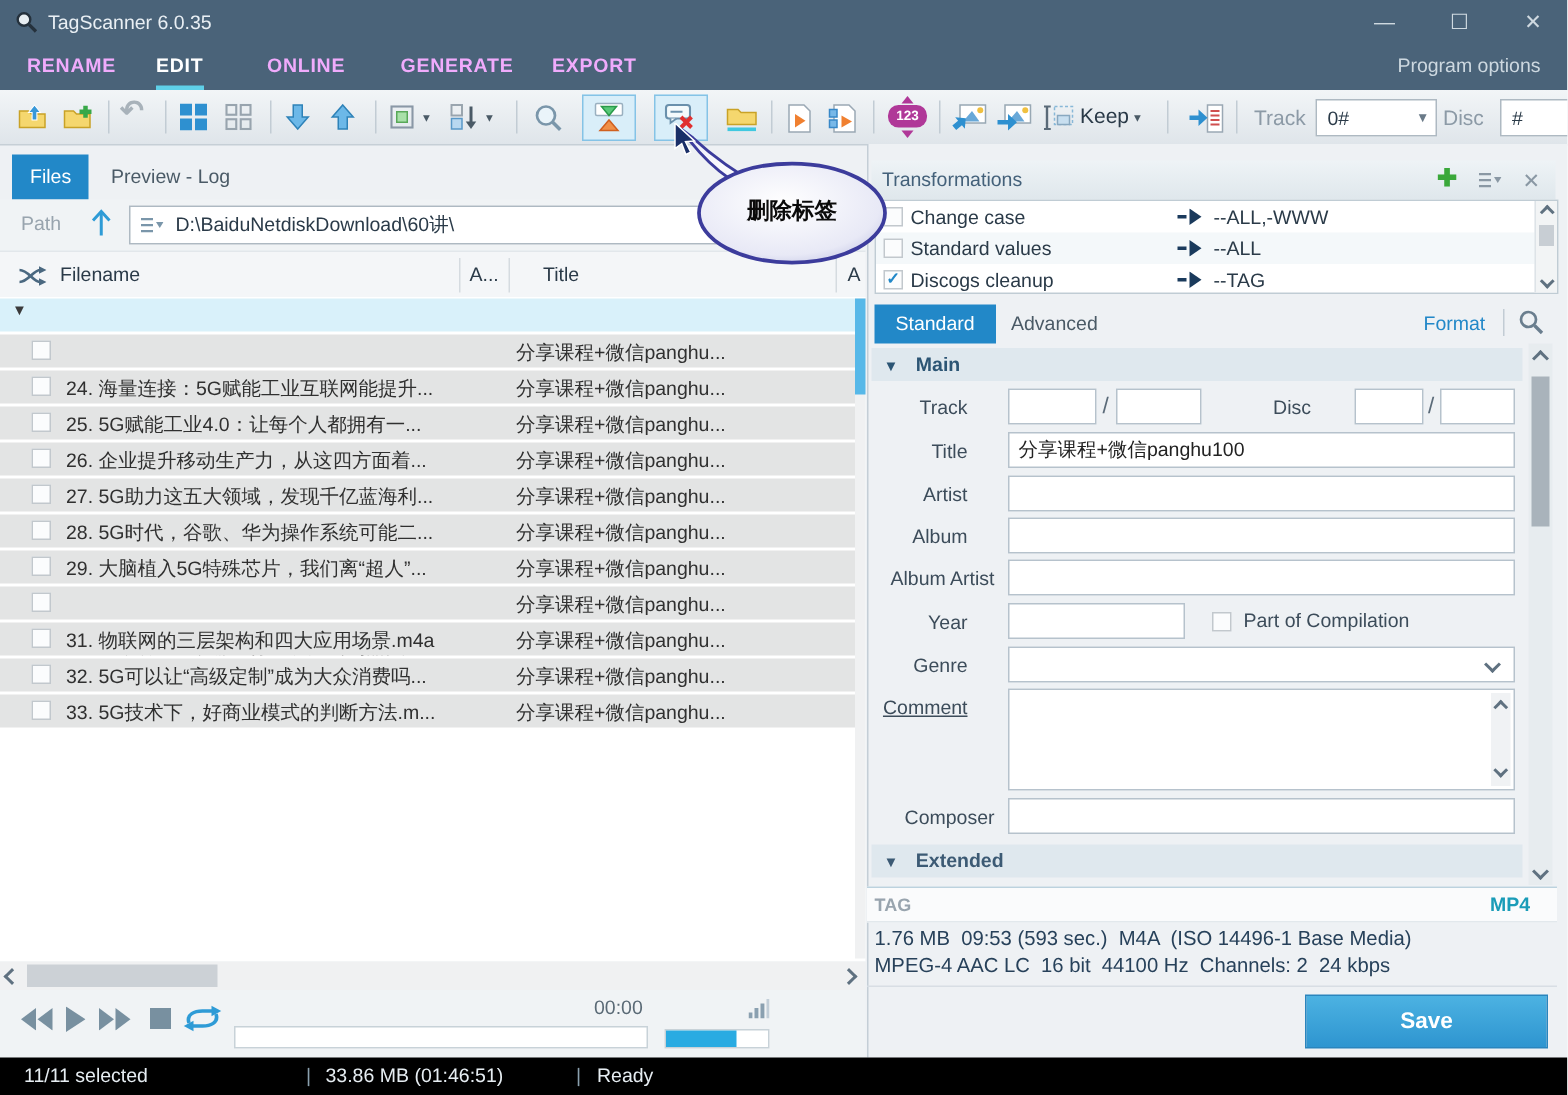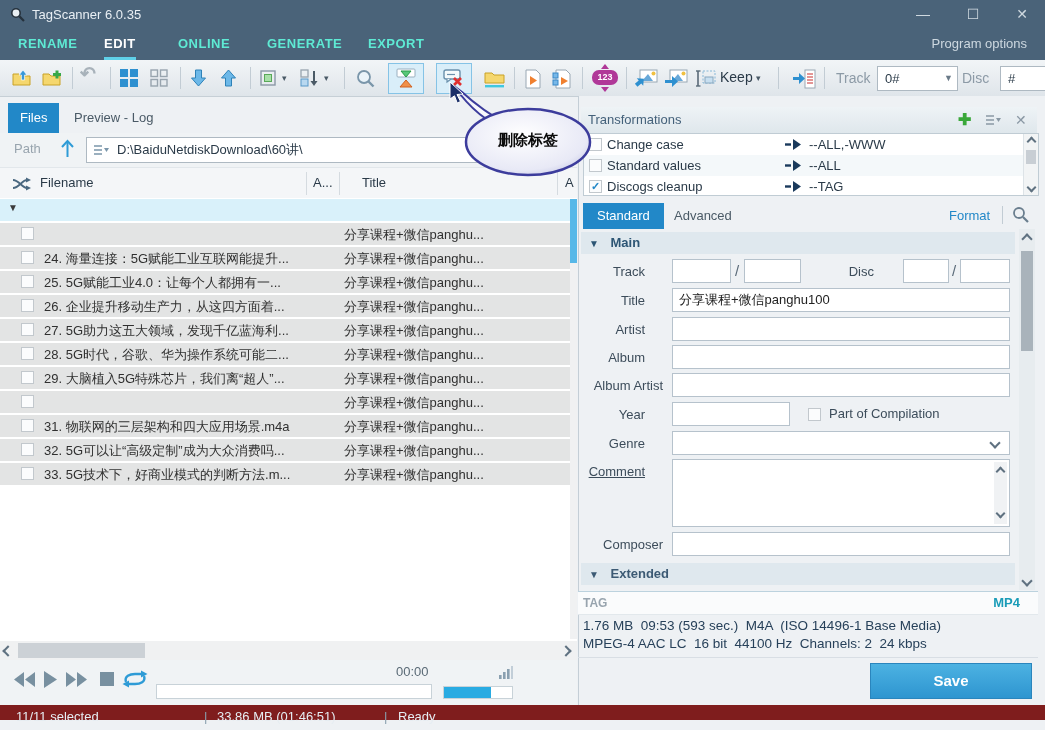--- a/index.html
+++ b/index.html
@@ -2,21 +2,21 @@
 <html><head>
 <meta charset="utf-8">
 <style>
   html,body{margin:0;padding:0;}
   body{font-family:"Liberation Sans",sans-serif;}
   #win{position:relative;width:1045px;height:730px;background:#eef1f4;overflow:hidden;font-size:13px;color:#2a3a48;}
   .abs{position:absolute;}
   
   .titlebar{left:0;top:0;width:1045px;height:30px;background:#4a6379;color:#e9eff4;}
   .menubar{left:0;top:30px;width:1045px;height:30px;background:#4a6379;}
-  .mtab{position:absolute;top:0;height:27px;line-height:27px;font-weight:bold;font-size:13px;letter-spacing:.5px;color:#5eead4;cursor:default;}
+  .mtab{position:absolute;top:0;height:27px;line-height:27px;font-weight:bold;font-size:13px;letter-spacing:.5px;color:#f0abfc;cursor:default;}
   .mtab.active{color:#ffffff;border-bottom:3px solid #5fd0e8;}
   .wbtn{position:absolute;top:0;width:34px;height:28px;text-align:center;line-height:28px;color:#cfd9e0;font-size:14px;}
   
   .toolbar{left:0;top:60px;width:1045px;height:36px;background:linear-gradient(#f2f5f7,#dfe5ea);border-bottom:1px solid #c6cfd6;}
   .tsep{position:absolute;top:7px;width:1px;height:22px;background:#c2ccd4;}
   .ticon{position:absolute;top:9px;}
   .tbox{position:absolute;top:3px;width:34px;height:29px;background:#d9eef9;border:1px solid #85c3e6;display:flex;align-items:center;justify-content:center;}
   .tlabel{position:absolute;top:10px;color:#8c9aa6;font-size:13px;}
   .combo{position:absolute;top:6px;height:23px;background:#fff;border:1px solid #aeb9c2;line-height:23px;padding-left:7px;color:#2a3a48;}
   .combo .arr{position:absolute;right:4px;top:0;color:#6a7a88;font-size:9px;}
@@ -52,21 +52,21 @@
   .etab.active{background:#2288c8;color:#fff;}
   .sechdr{position:absolute;left:3px;width:434px;height:22px;background:#dfe8ee;color:#2c5574;font-weight:bold;line-height:22px;}
   .flabel{position:absolute;text-align:right;color:#3c4c5a;line-height:26px;}
   .finput{position:absolute;height:24px;background:#fff;border:1px solid #b6c2cc;box-sizing:border-box;font-family:"Liberation Sans",sans-serif;font-size:13px;padding:0 6px;color:#222;line-height:22px;}
   .mainscroll{position:absolute;left:441px;top:133px;width:16px;height:361px;background:#e7ecef;}
   .msthumb{position:absolute;left:2px;top:22px;width:12px;height:100px;background:#a9b3bb;}
   .tagbar{position:absolute;left:0;top:495px;width:460px;height:22px;background:#fafbfc;border-top:1px solid #bcd2de;border-bottom:1px solid #e2e8ec;line-height:22px;}
   .infoline{position:absolute;left:5px;color:#27415a;white-space:pre;font-size:13.5px;}
   .savebtn{position:absolute;left:292px;top:567px;width:160px;height:34px;background:linear-gradient(#4cb2e2,#2e95d0);border:1px solid #2a85bd;color:#fff;font-weight:bold;font-size:15px;text-align:center;line-height:33px;}
   
-  .statusbar{left:0;top:705px;width:1045px;height:15px;background:#7f1d1d;color:#e6edf2;}
+  .statusbar{left:0;top:705px;width:1045px;height:25px;background:#000000;color:#e6edf2;}
   .sdiv{position:absolute;top:4px;color:#8aa0ae;}
   
   .badge123{position:absolute;top:10px;width:26px;height:15px;background:#b03898;border-radius:7px;color:#fff;font-size:9px;font-weight:bold;text-align:center;line-height:15px;}
   .tri-u{position:absolute;width:0;height:0;border-left:4px solid transparent;border-right:4px solid transparent;border-bottom:5px solid #b03898;}
   .tri-d{position:absolute;width:0;height:0;border-left:4px solid transparent;border-right:4px solid transparent;border-top:5px solid #b03898;}
   .bubbletext{position:absolute;left:30px;top:47px;width:120px;text-align:center;font-size:15px;font-weight:bold;color:#0a0a0a;}
 </style>
 </head>
 <body>
 

